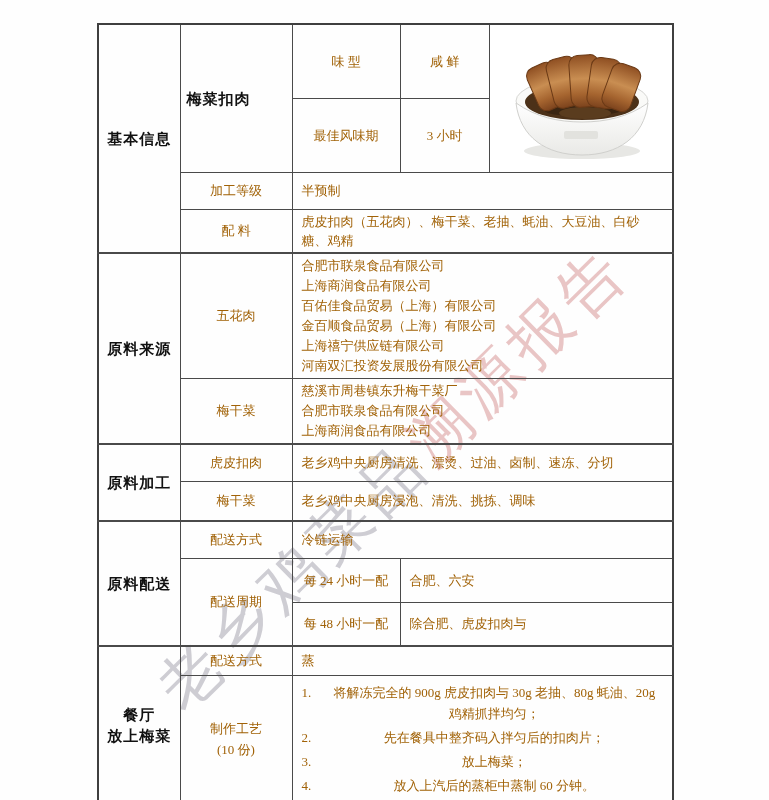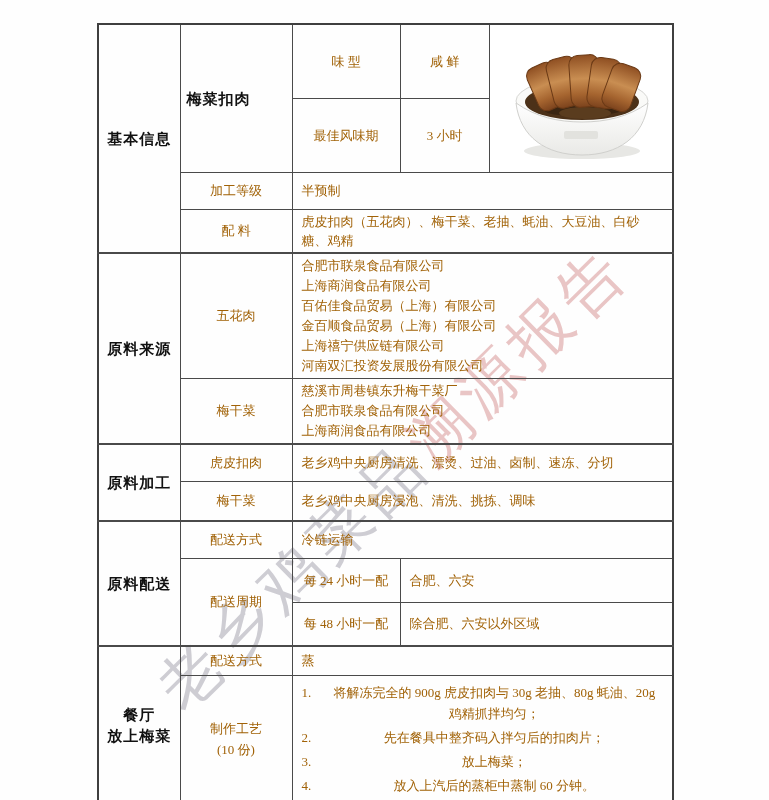--- a/index.html
+++ b/index.html
@@ -174,21 +174,21 @@
         <td class="lbl">配送方式</td>
         <td class="val" colspan="3">冷链运输</td>
       </tr>
       <tr class="r10">
         <td class="lbl" rowspan="2">配送周期</td>
         <td class="lbl nowrap">每 24 小时一配</td>
         <td class="val" colspan="2">合肥、六安</td>
       </tr>
       <tr class="r11">
         <td class="lbl nowrap">每 48 小时一配</td>
-        <td class="val" colspan="2">除合肥、六安以外区域</td>
+        <td class="val" colspan="2">除合肥、虎皮扣肉与</td>
       </tr>
 
       <tr class="r12 sec-top">
         <td class="sec two-line" rowspan="2">
           <div>餐厅</div>
           <div>放上梅菜</div>
         </td>
         <td class="lbl">配送方式</td>
         <td class="val" colspan="3">蒸</td>
       </tr>

